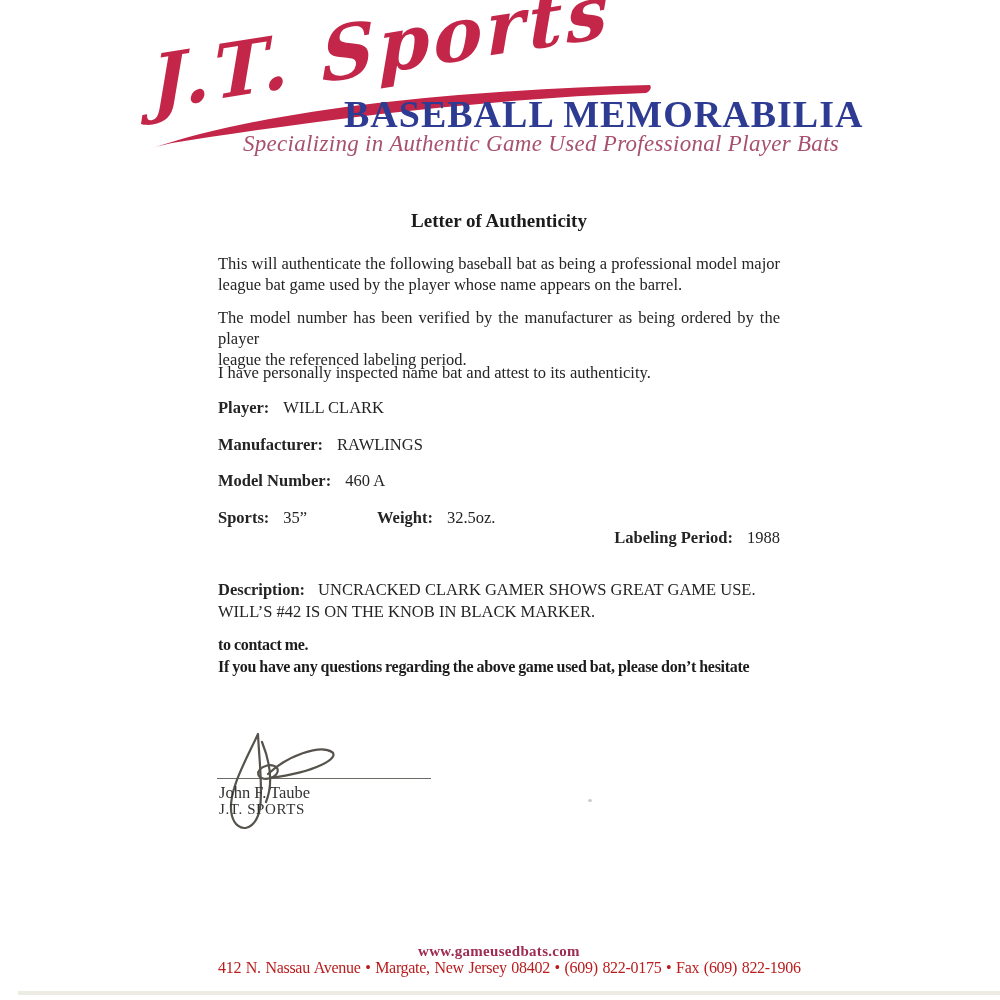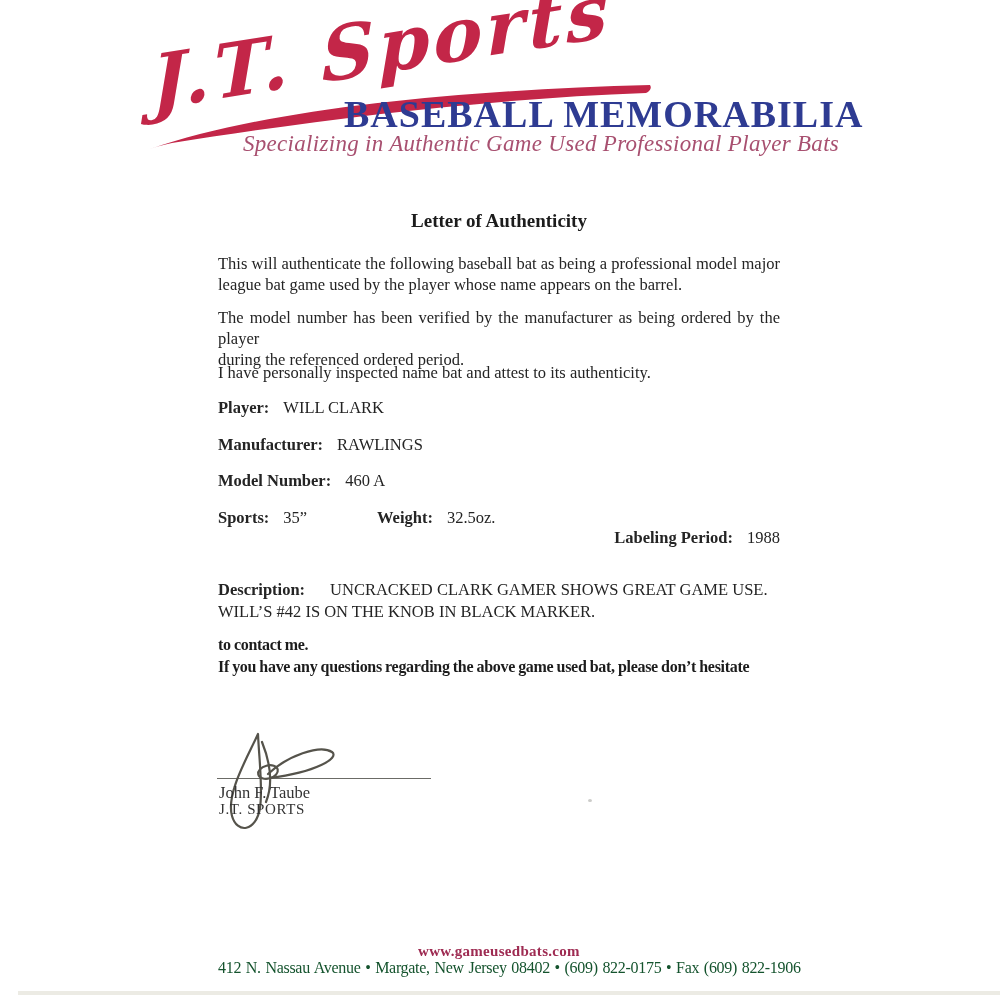--- a/index.html
+++ b/index.html
@@ -38,40 +38,40 @@
   .jline  { text-align:justify; text-align-last:justify; }
   .nline  { white-space:nowrap; }
 
   .frow { font-size:16.5px; white-space:nowrap; }
   .f1 { top:398px; } .f2 { top:435px; } .f3 { top:471px; } .f4 { top:508px; } .f5 { top:528px;text-align:right; }
   .frow b { font-weight:bold; }
   .frow .val { margin-left:14px; }
   .fw { display:inline-block; width:159px; }
 
   .desc { top:579px; font-size:16.5px; line-height:21.5px; }
-  .desc .val1 { margin-left:25px; }
+  .desc .val1 { margin-left:13px; }
   .closing {
     top:634px; font-weight:bold; font-size:16px; line-height:21.5px;
     letter-spacing:-0.3px; word-spacing:-0.5px; white-space:nowrap; color:#1c1c1c;
   }
 
   
   .sig-line { left:217px; top:778px; width:214px; border-top:1.6px solid #6b6b66; height:0; }
   .scribble-svg { left:212px; top:722px; width:230px; height:125px; }
   .sig-name { left:219px; top:783px; font-size:16.5px; color:#333333; white-space:nowrap; }
   .sig-co   { left:219px; top:801px; font-size:15px; letter-spacing:0.6px; color:#333333; white-space:nowrap; }
   .speck { left:588px; top:799px; width:4px; height:3px; background:#9a9a93; border-radius:50%; opacity:0.5; }
 
   
   .web {
     top:943px; text-align:center; font-weight:bold; font-size:15px;
     letter-spacing:0.3px; color:#9e2b52; white-space:nowrap;
   }
   .addr {
-    top:959px; text-align:center; font-size:16px; color:#14532d;
+    top:959px; text-align:center; font-size:16px; color:#b91c1c;
     letter-spacing:-0.3px; word-spacing:1px; white-space:nowrap;
   }
   .scan-edge { left:18px; top:991px; width:982px; height:4px; background:#ecebe4; }
 </style>
 </head>
 <body>
 
 <div class="page">
 
   <svg class="abs swoosh-svg" viewBox="0 0 1000 210" xmlns="http://www.w3.org/2000/svg">
@@ -82,21 +82,21 @@
   <div class="abs tagline">Specializing in Authentic Game Used Professional Player Bats</div>
 
   <div class="abs column title">Letter of Authenticity</div>
 
   <div class="abs column para p1">
     <div class="jline">This will authenticate the following baseball bat as being a professional model major</div>
     <div class="nline">league bat game used by the player whose name appears on the barrel.</div>
   </div>
   <div class="abs column para p2">
     <div class="jline">The model number has been verified by the manufacturer as being ordered by the player</div>
-    <div class="nline">during the referenced ordered period.</div>
+    <div class="nline">league the referenced labeling period.</div>
   </div>
   <div class="abs column para p3">
     <div class="nline">I have personally inspected name bat and attest to its authenticity.</div>
   </div>
 
   <div class="abs column frow f1">
     <b>Player:</b><span class="val">WILL CLARK</span>
   </div>
   <div class="abs column frow f2">
     <b>Manufacturer:</b><span class="val">RAWLINGS</span>

